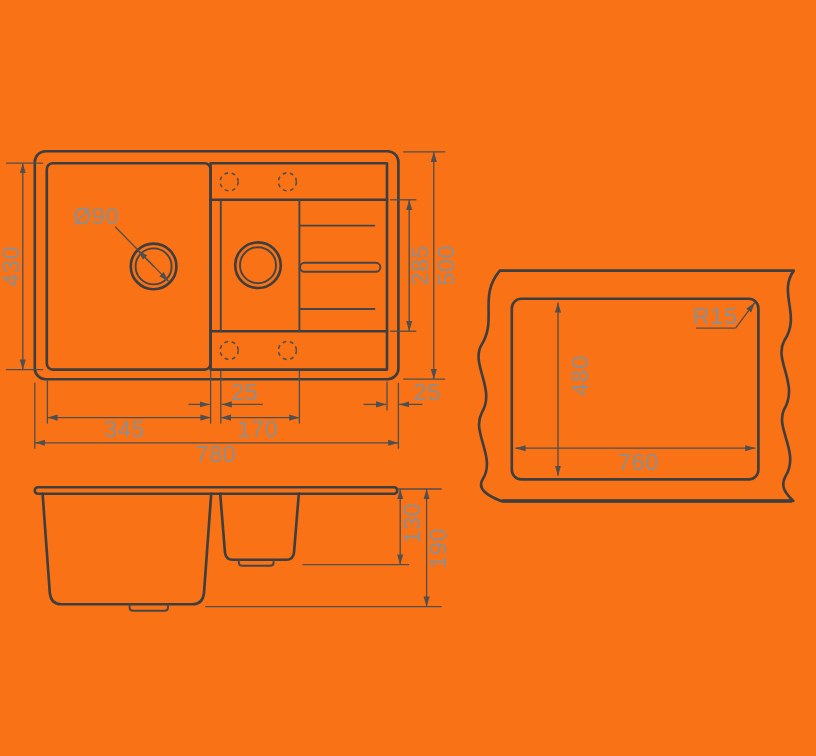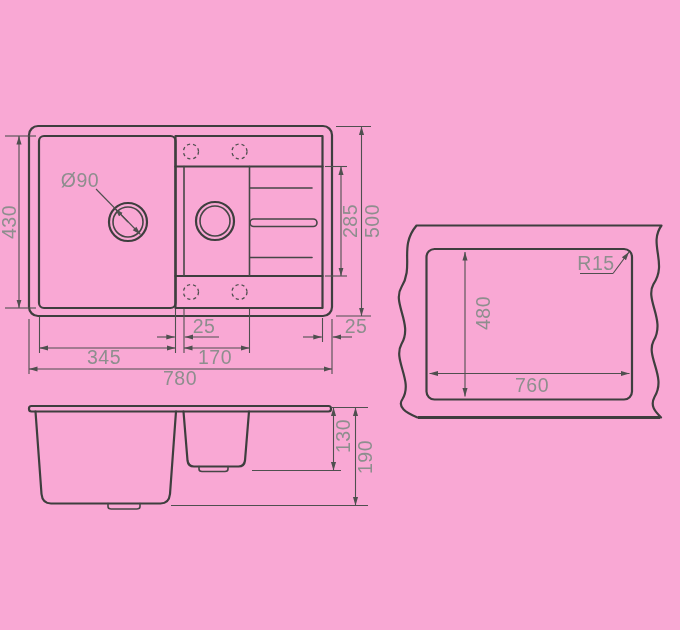--- a/index.html
+++ b/index.html
@@ -1,16 +1,16 @@
 <!DOCTYPE html>
 <html><head>
 <meta charset="utf-8">
 <style>
   html,body{margin:0;padding:0;background:#ffffff;}
-  .stage{position:relative;width:680px;height:630px;background:#f9a8d4;overflow:hidden;
+  .stage{position:relative;width:680px;height:630px;background:#f97316;overflow:hidden;
          font-family:"Liberation Sans",sans-serif;}
   svg text{fill:#8e8e8e;font-family:"Liberation Sans",sans-serif;font-size:19.5px;letter-spacing:.5px;}
   .ln2{stroke:#3e3e3e;stroke-width:2.2;fill:none;stroke-linejoin:round;stroke-linecap:round;}
   .ln16{stroke:#464646;stroke-width:1.6;fill:none;stroke-linecap:round;}
   .dim{stroke:#4f4f4f;stroke-width:1.1;fill:none;}
   .dash{stroke:#4f4f4f;stroke-width:1.3;fill:none;stroke-dasharray:3.2 3;}
 </style>
 </head>
 <body>
 

